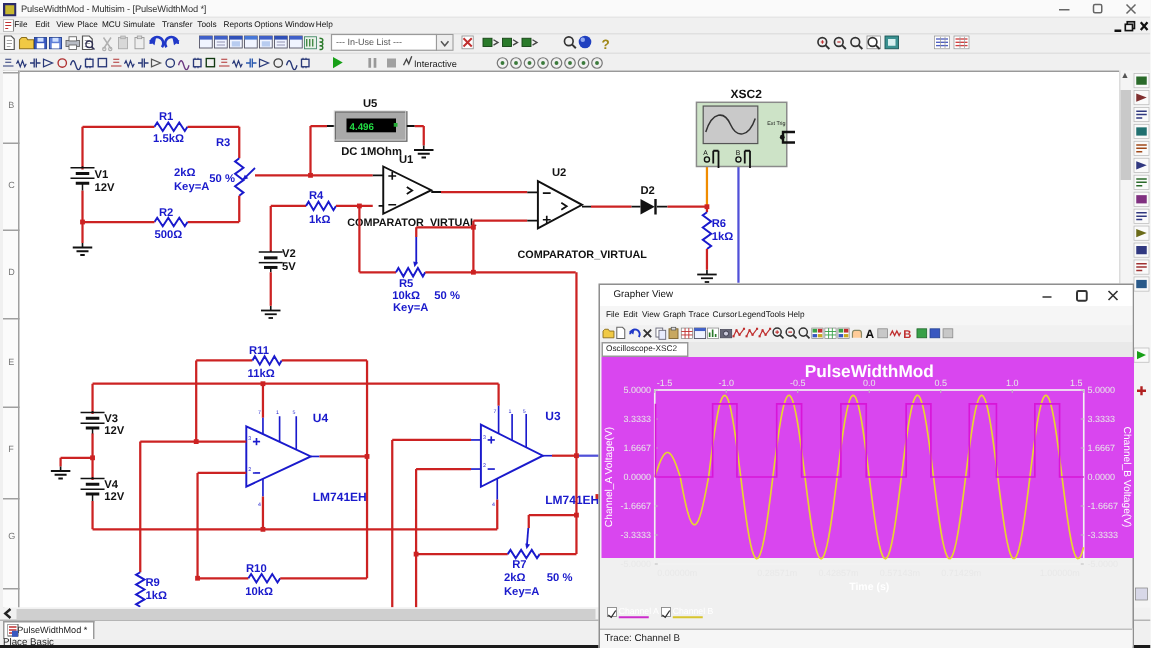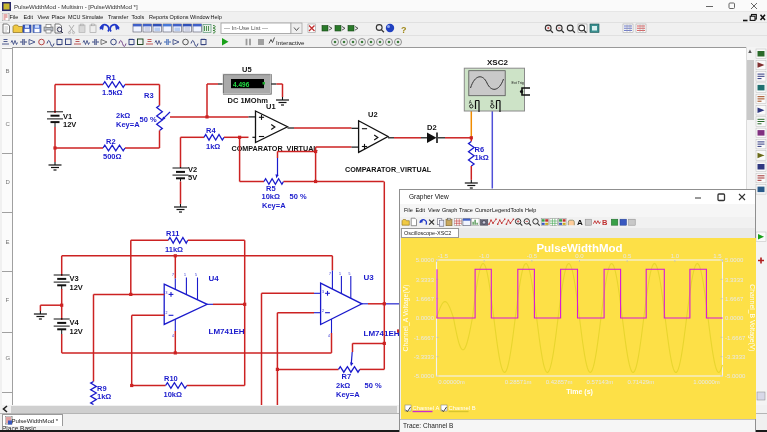--- a/index.html
+++ b/index.html
@@ -23,21 +23,21 @@
 #tabbar { left:0; top:413px; width:767px; height:13px; background:#f0f0f0; border-top:1px solid #b5b5b5; }
 #tab1 { left:2px; top:414px; width:61px; height:12px; background:#fff; border:1px solid #9a9a9a; border-bottom:none; font-size:6.1px; color:#222; padding-left:8.5px; padding-top:2px; }
 #statusbar { left:0; top:426px; width:767px; height:6px; background:#f0f0f0; font-size:6.5px; color:#222; }
 #blackstrip { left:0; top:430px; width:767px; height:2px; background:#1a1a1a; }
 #grapher { left:399px; top:189px; width:357px; height:243px; background:#f0f0f0; border:1px solid #8f8f8f; }
 #gtitle { left:0; top:0; width:355px; height:14px; background:#ffffff; font-size:6.5px; color:#111; }
 #gmenu { left:0; top:14px; width:355px; height:13px; background:#f6f6f6; }
 #gtoolbar { left:0; top:27px; width:355px; height:11px; background:#f1f1f1; }
 #gtabbar { left:0; top:38px; width:355px; height:10px; background:#e9e9e9; }
 #gtab { left:1px; top:0px; width:58px; height:10px; background:#fff; border:1px solid #999; font-size:5.5px; color:#222; padding-left:2px; padding-top:1px; }
-#gplot { left:1px; top:48px; width:355px; height:181px; background:#fde047; }
+#gplot { left:1px; top:48px; width:355px; height:134px; background:#d946ef; }
 #gstatus { left:0px; top:229px; width:355px; height:13px; background:#f6f6f6; border-top:1px solid #c0c0c0; font-size:6.5px; color:#222; }
 </style>
 </head>
 <body>
 <div id="titlebar" class="abs"></div>
 <svg class="abs" style="left:2px;top:2px" width="9" height="9" viewBox="0 0 9 9">
     <rect width="9" height="9" fill="#2a2a6a"></rect>
     <rect x="1.5" y="1.5" width="6" height="6" fill="#c8b830"></rect>
   </svg>
 <div id="titletext" class="abs">PulseWidthMod - Multisim - [PulseWidthMod *]</div>

